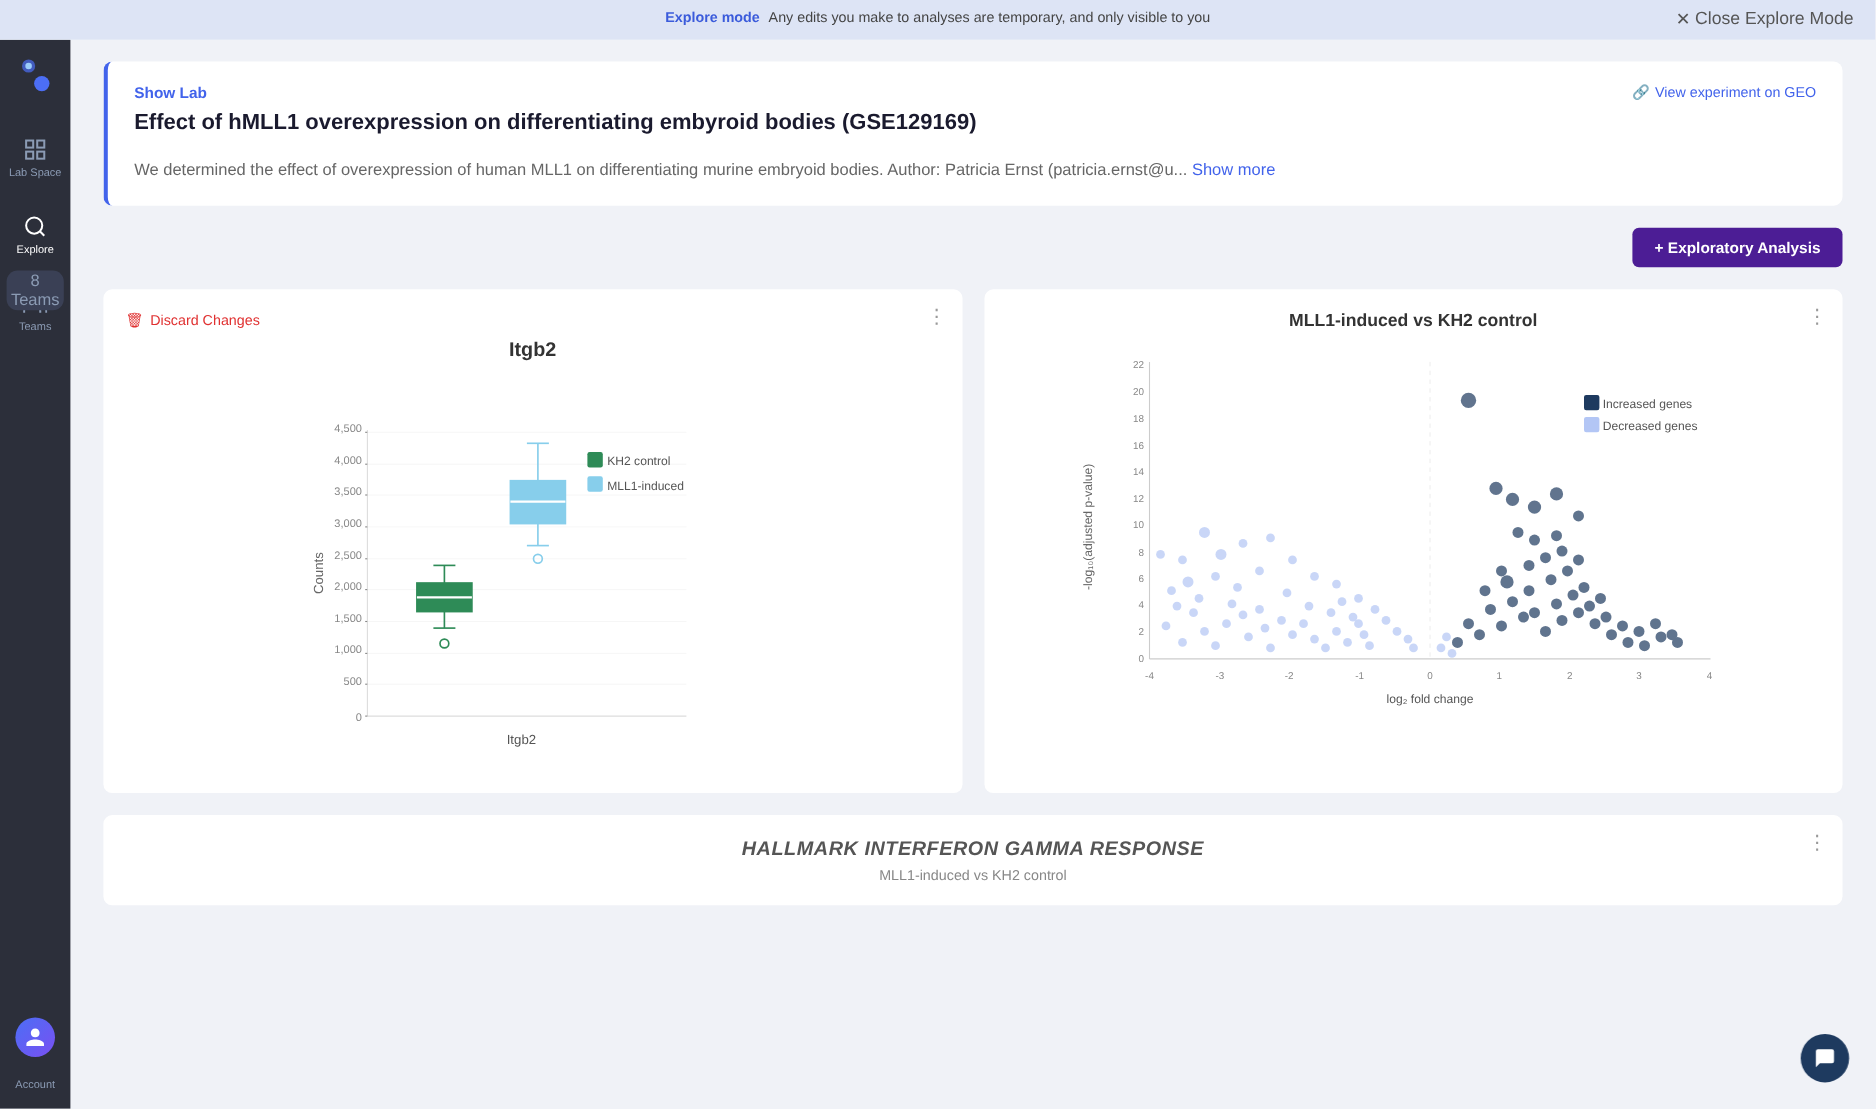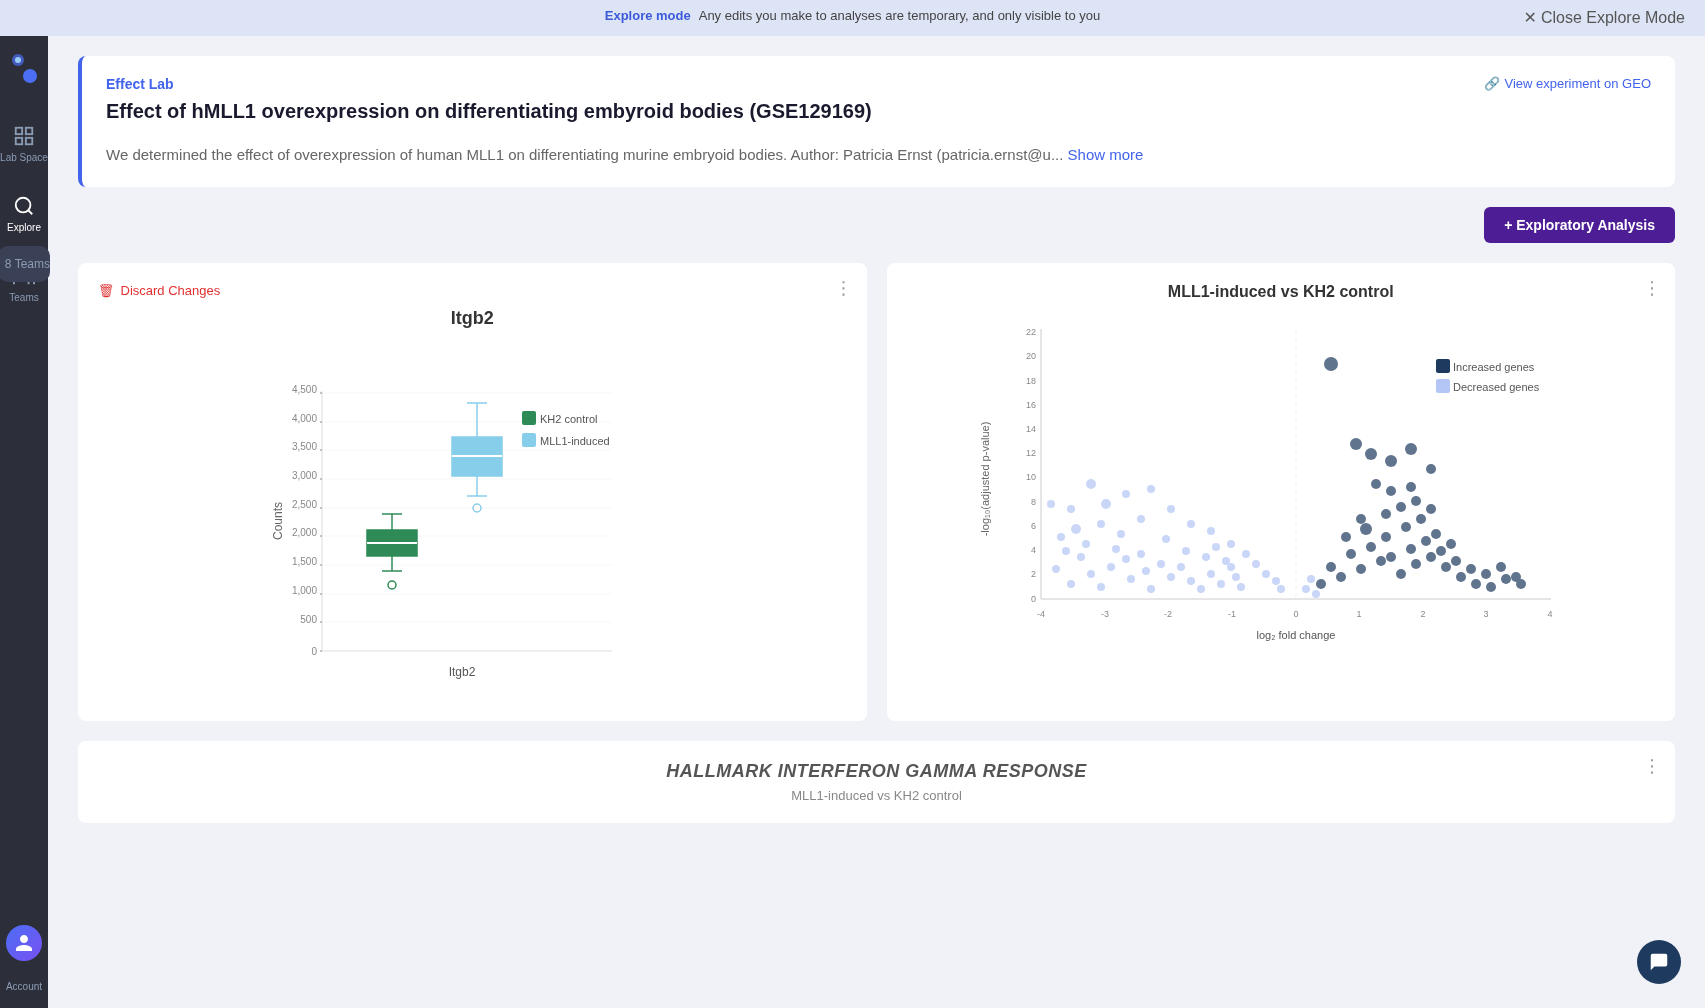--- a/index.html
+++ b/index.html
@@ -29,21 +29,21 @@
       cursor: pointer;
       font-size: 13px;
     }
     .explore-banner .close-btn span { font-size: 16px; }
 
     
     .app-layout { display: flex; flex: 1; overflow: hidden; }
 
     
     .sidebar {
-      width: 48px;
+      width: 64px;
       background: #2c2f3a;
       display: flex;
       flex-direction: column;
       align-items: center;
       padding: 0;
       flex-shrink: 0;
     }
     .sidebar-logo {
       width: 64px;
       height: 64px;
@@ -308,41 +308,41 @@
     <div class="sidebar-nav-item" style="position:relative">
       <div class="nav-icon">
         <svg width="22" height="22" viewBox="0 0 24 24" fill="none" stroke="#8b9bb4" stroke-width="2">
           <path d="M17 21v-2a4 4 0 0 0-4-4H5a4 4 0 0 0-4 4v2"></path>
           <circle cx="9" cy="7" r="4"></circle>
           <path d="M23 21v-2a4 4 0 0 0-3-3.87"></path>
           <path d="M16 3.13a4 4 0 0 1 0 7.75"></path>
         </svg>
       </div>
       <span>Teams</span>
-      <div style="position:absolute;top:-2px;left:0;right:0;font-size:12px;color:#8b9bb4;text-align:right;background:#3a4055;border-radius:10px;margin:0 6px;padding:11px 0;">8 Teams</div>
+      <div style="position:absolute;top:-2px;left:0;right:0;font-size:15px;color:#8b9bb4;text-align:center;background:#3a4055;border-radius:10px;margin:0 6px;padding:1px 0;">8 Teams</div>
     </div>
 
     <div class="sidebar-bottom">
       <div class="account-avatar">
         <svg width="20" height="20" viewBox="0 0 24 24" fill="white">
           <path d="M12 12c2.7 0 4.8-2.1 4.8-4.8S14.7 2.4 12 2.4 7.2 4.5 7.2 7.2 9.3 12 12 12zm0 2.4c-3.2 0-9.6 1.6-9.6 4.8v2.4h19.2v-2.4c0-3.2-6.4-4.8-9.6-4.8z"></path>
         </svg>
       </div>
       <span class="account-label">Account</span>
     </div>
   </div>
 
   <div class="content-area">
 
     <div class="experiment-header">
       <a class="geo-link">
         <span>🔗</span>
         <span>View experiment on GEO</span>
       </a>
-      <div class="experiment-lab">Effect Lab</div>
+      <div class="experiment-lab">Show Lab</div>
       <div class="experiment-title">Effect of hMLL1 overexpression on differentiating embyroid bodies (GSE129169)</div>
       <div class="experiment-desc">
         <span>We determined the effect of overexpression of human MLL1 on differentiating murine embryoid bodies. Author: Patricia Ernst (patricia.ernst@u...</span>
         <span class="show-more">Show more</span>
       </div>
     </div>
 
     <div class="analysis-btn-row">
       <button class="exploratory-btn">+ Exploratory Analysis</button>
     </div>

